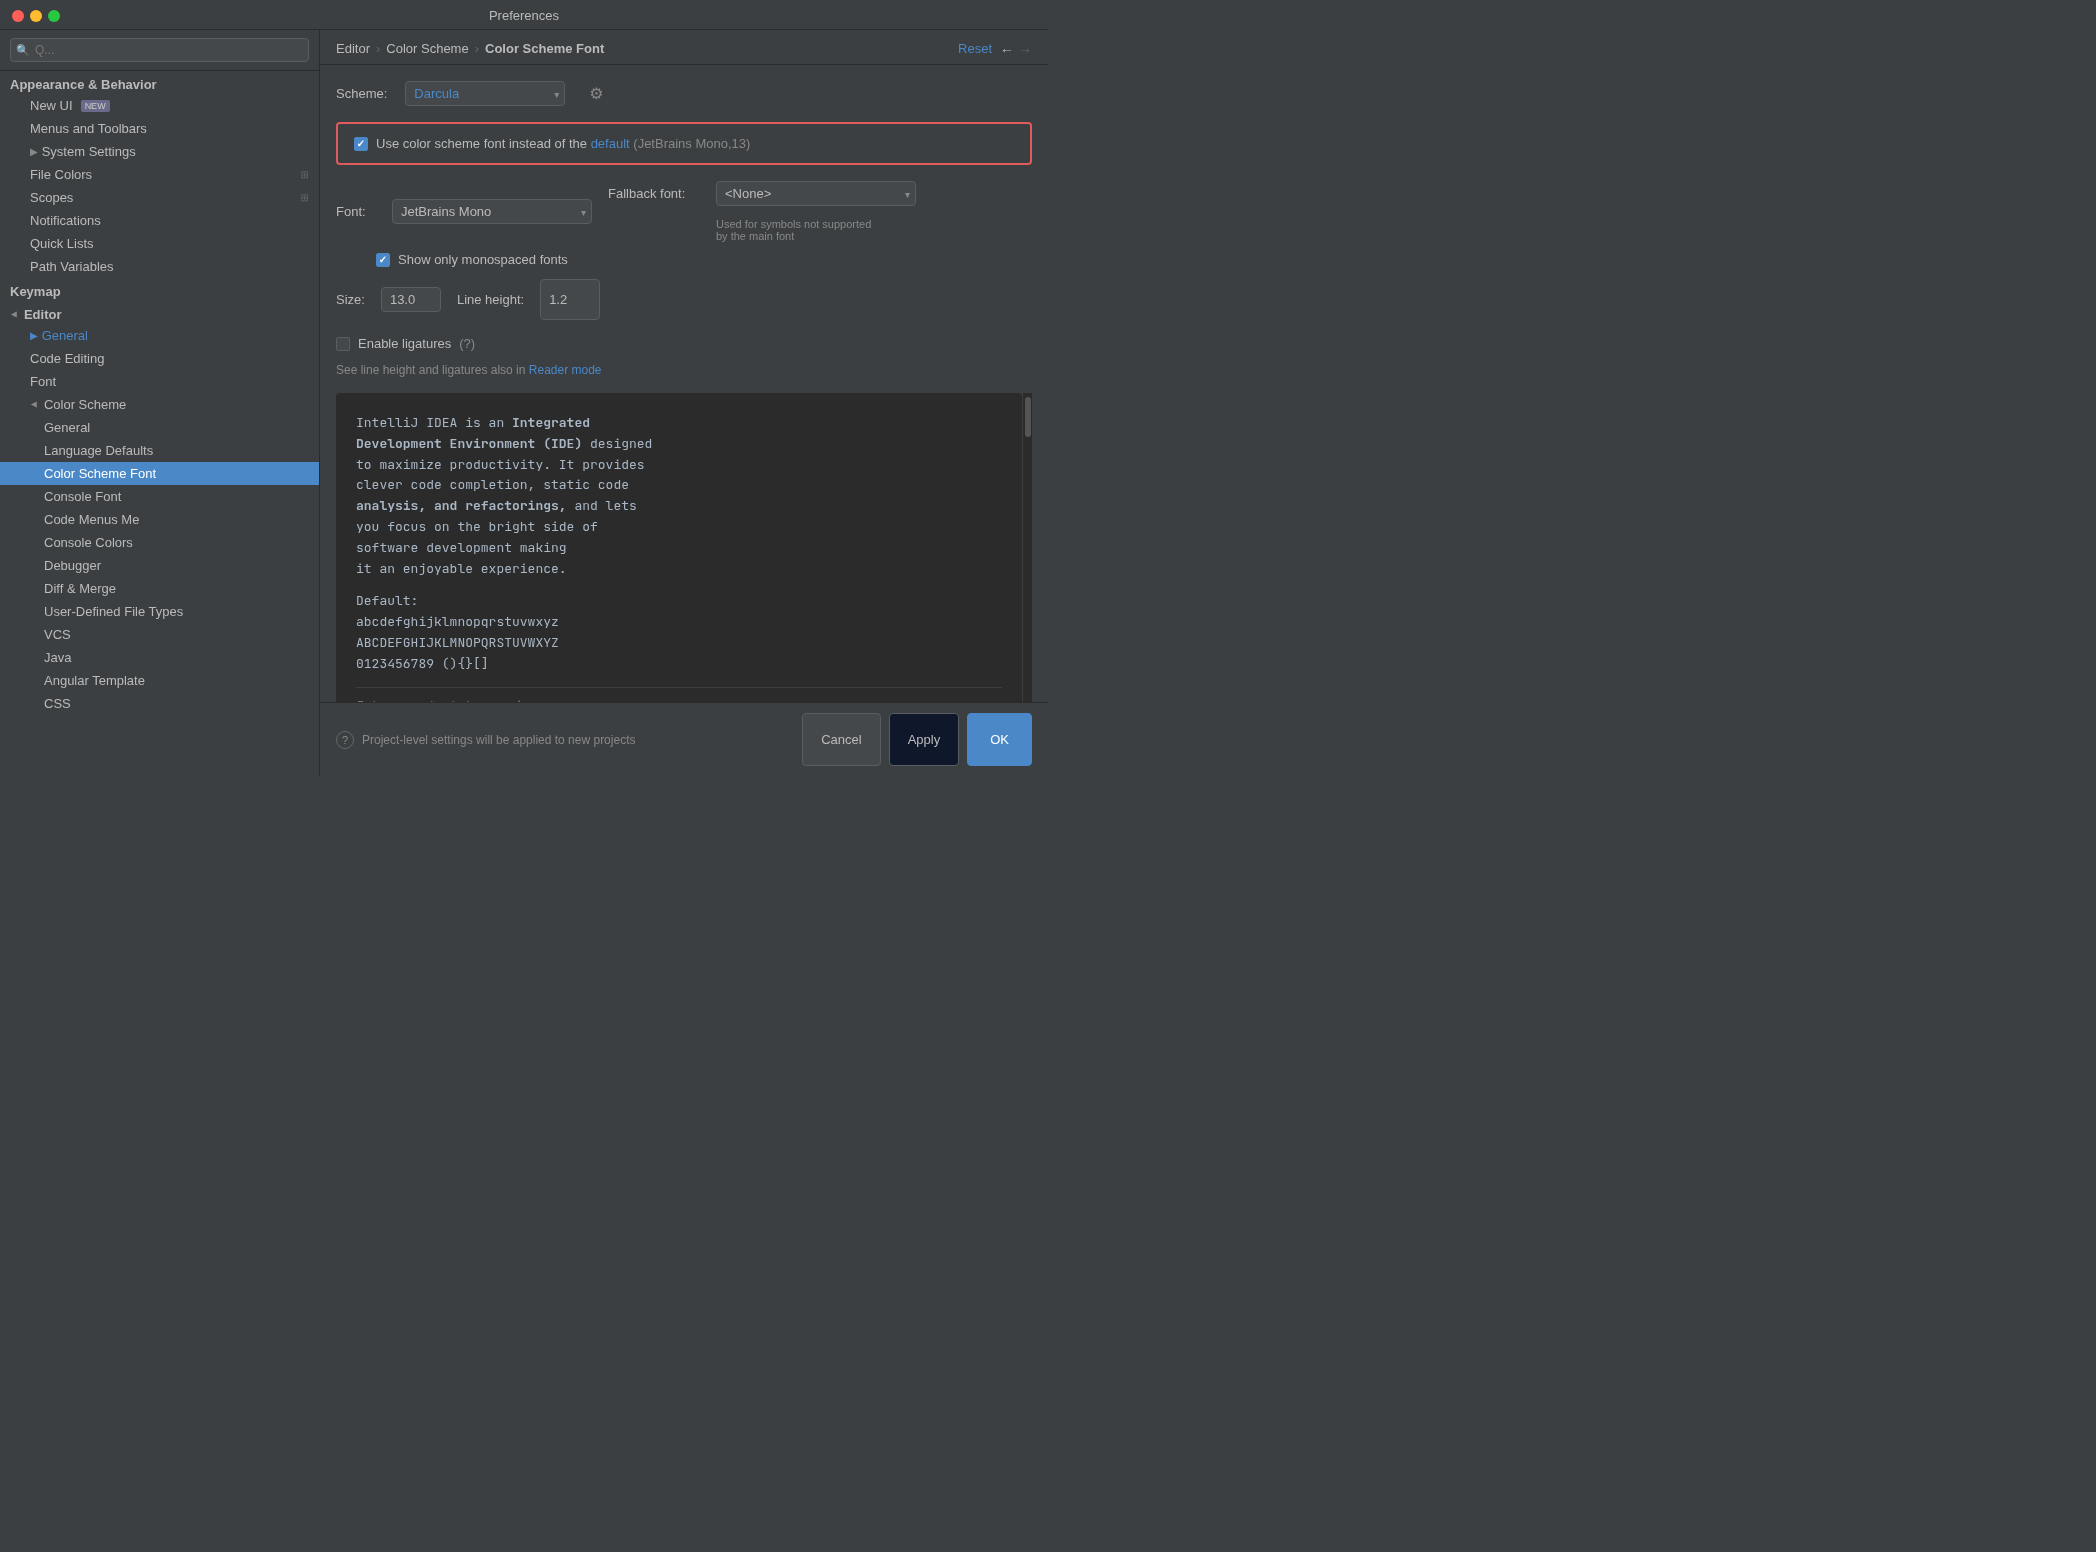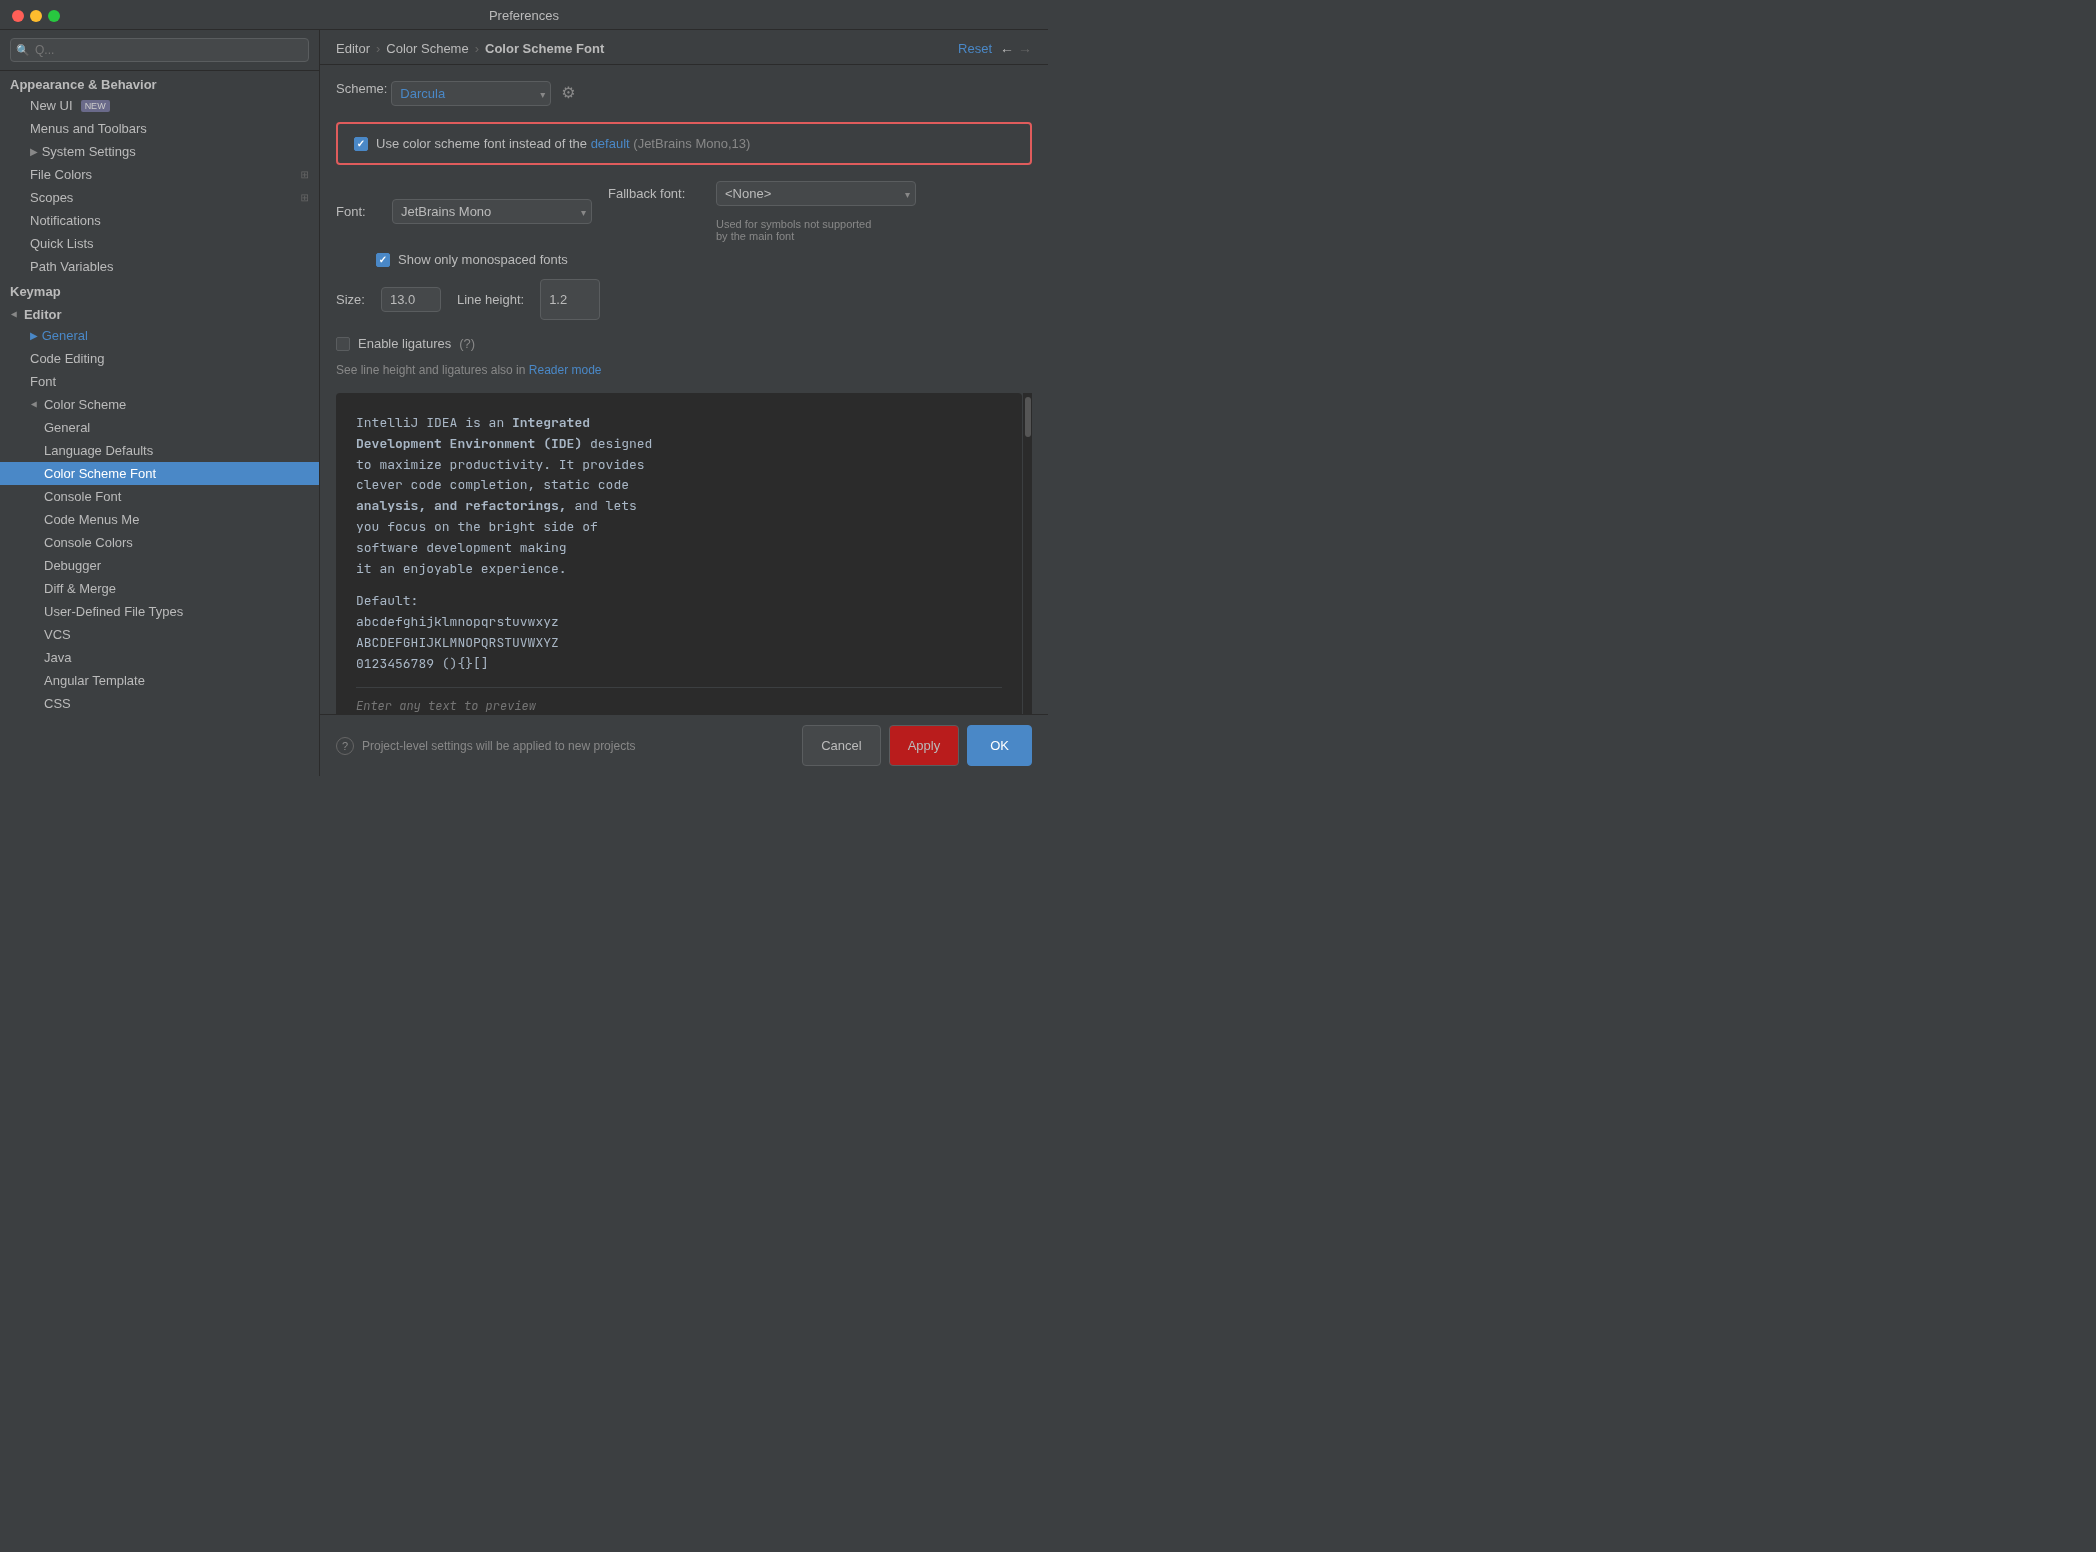--- a/index.html
+++ b/index.html
@@ -137,22 +137,22 @@
     .nav-arrows { color: #888; font-size: 14px; display: flex; gap: 4px; }
     .nav-arrow { cursor: pointer; color: #666; }
     .nav-arrow.active { color: #bbbbbb; }
     .content-body {
       flex: 1;
       overflow-y: auto;
       padding: 16px;
     }
     .scheme-row {
       display: flex;
-      align-items: flex-start;
-      gap: 4px;
+      align-items: center;
+      gap: 18px;
       margin-bottom: 16px;
     }
     .scheme-label { color: #bbbbbb; }
     .scheme-select {
       background: #45484a;
       border: 1px solid #5a5d5f;
       color: #4a88c7;
       padding: 4px 24px 4px 8px;
       border-radius: 4px;
       font-size: 13px;
@@ -352,24 +352,24 @@
     .btn-cancel {
       background: #45484a;
       border: 1px solid #5a5d5f;
       color: #bbbbbb;
       padding: 6px 18px;
       border-radius: 4px;
       cursor: pointer;
       font-size: 13px;
     }
     .btn-apply {
-      background: #b91c1c;
-      border: 1px solid #5a5d5f;
-      color: #bbbbbb;
-      padding: 12px 18px;
+      background: #0f172a;
+      border: 1px solid #5a5d5f;
+      color: #bbbbbb;
+      padding: 18px 18px;
       border-radius: 4px;
       cursor: pointer;
       font-size: 13px;
     }
     .btn-ok {
       background: #4a88c7;
       border: 1px solid #4a88c7;
       color: #fff;
       padding: 6px 22px;
       border-radius: 4px;

